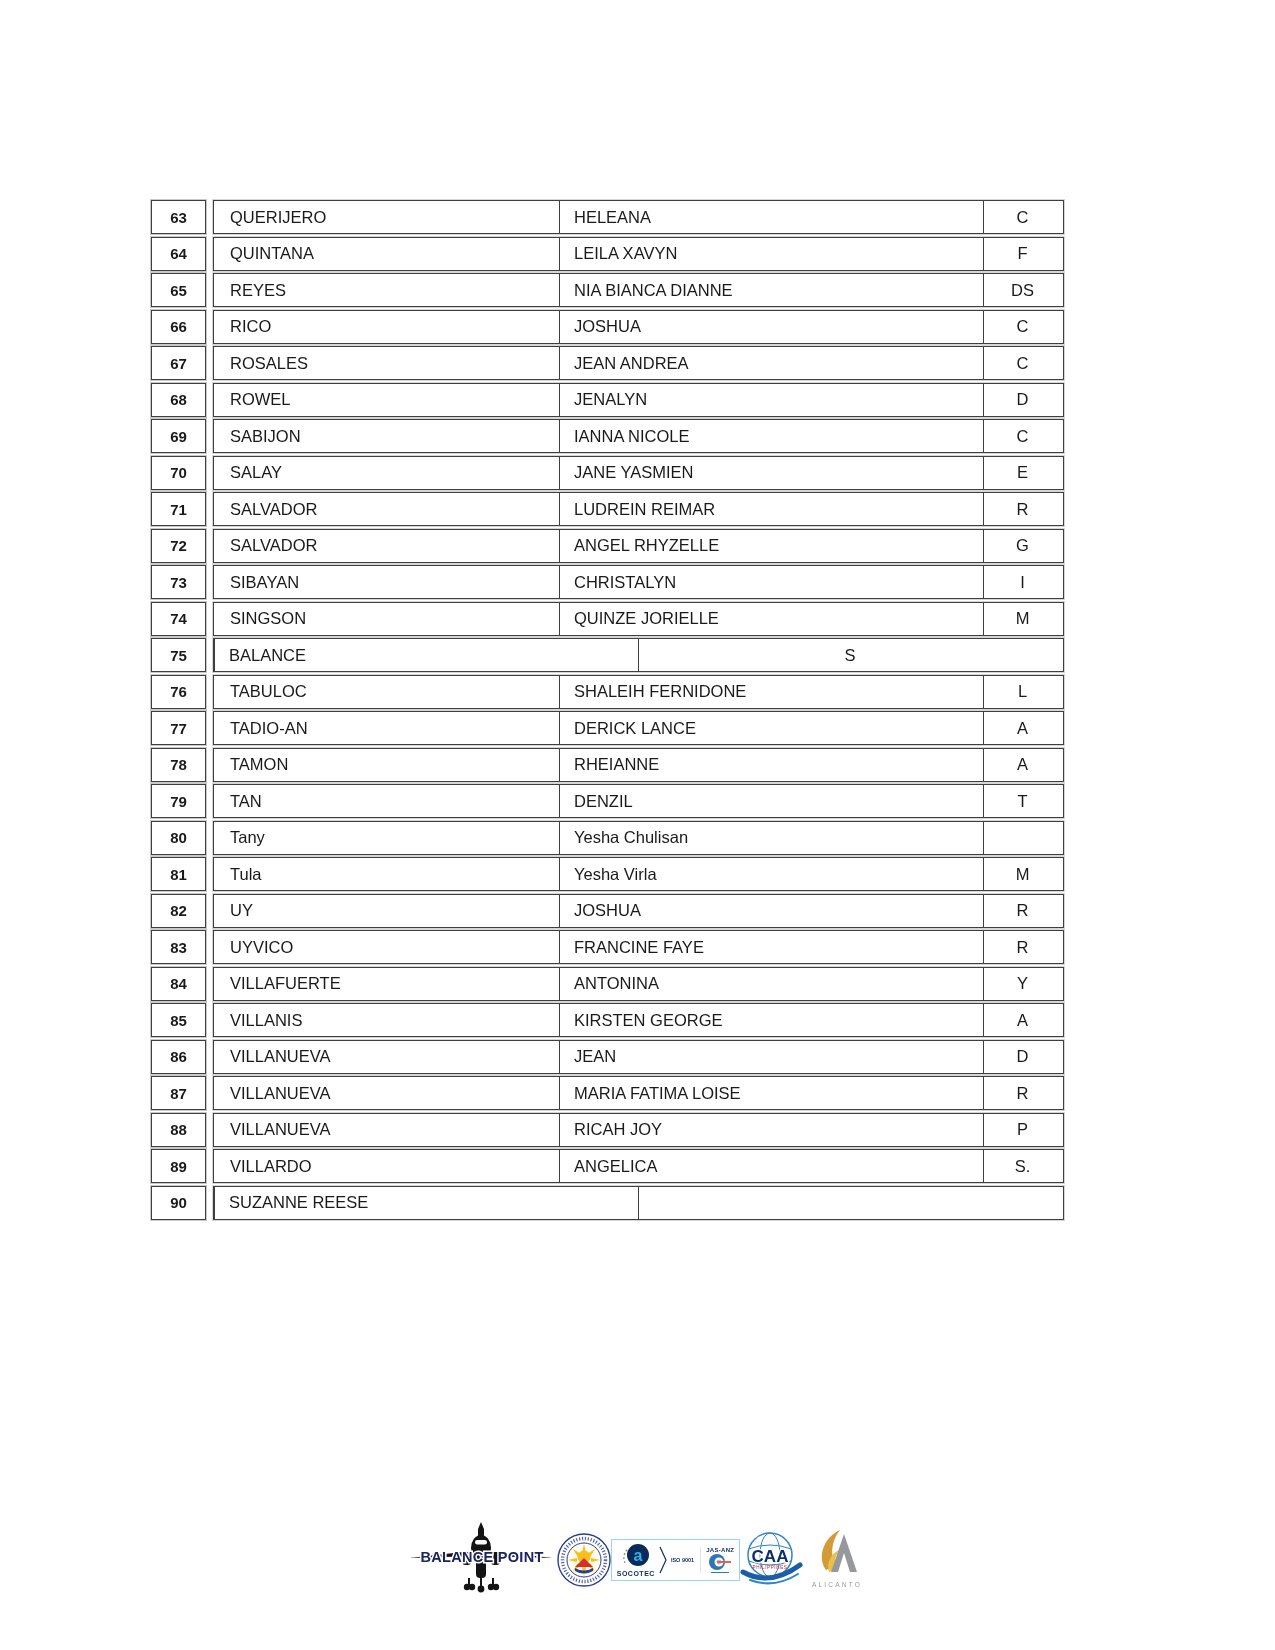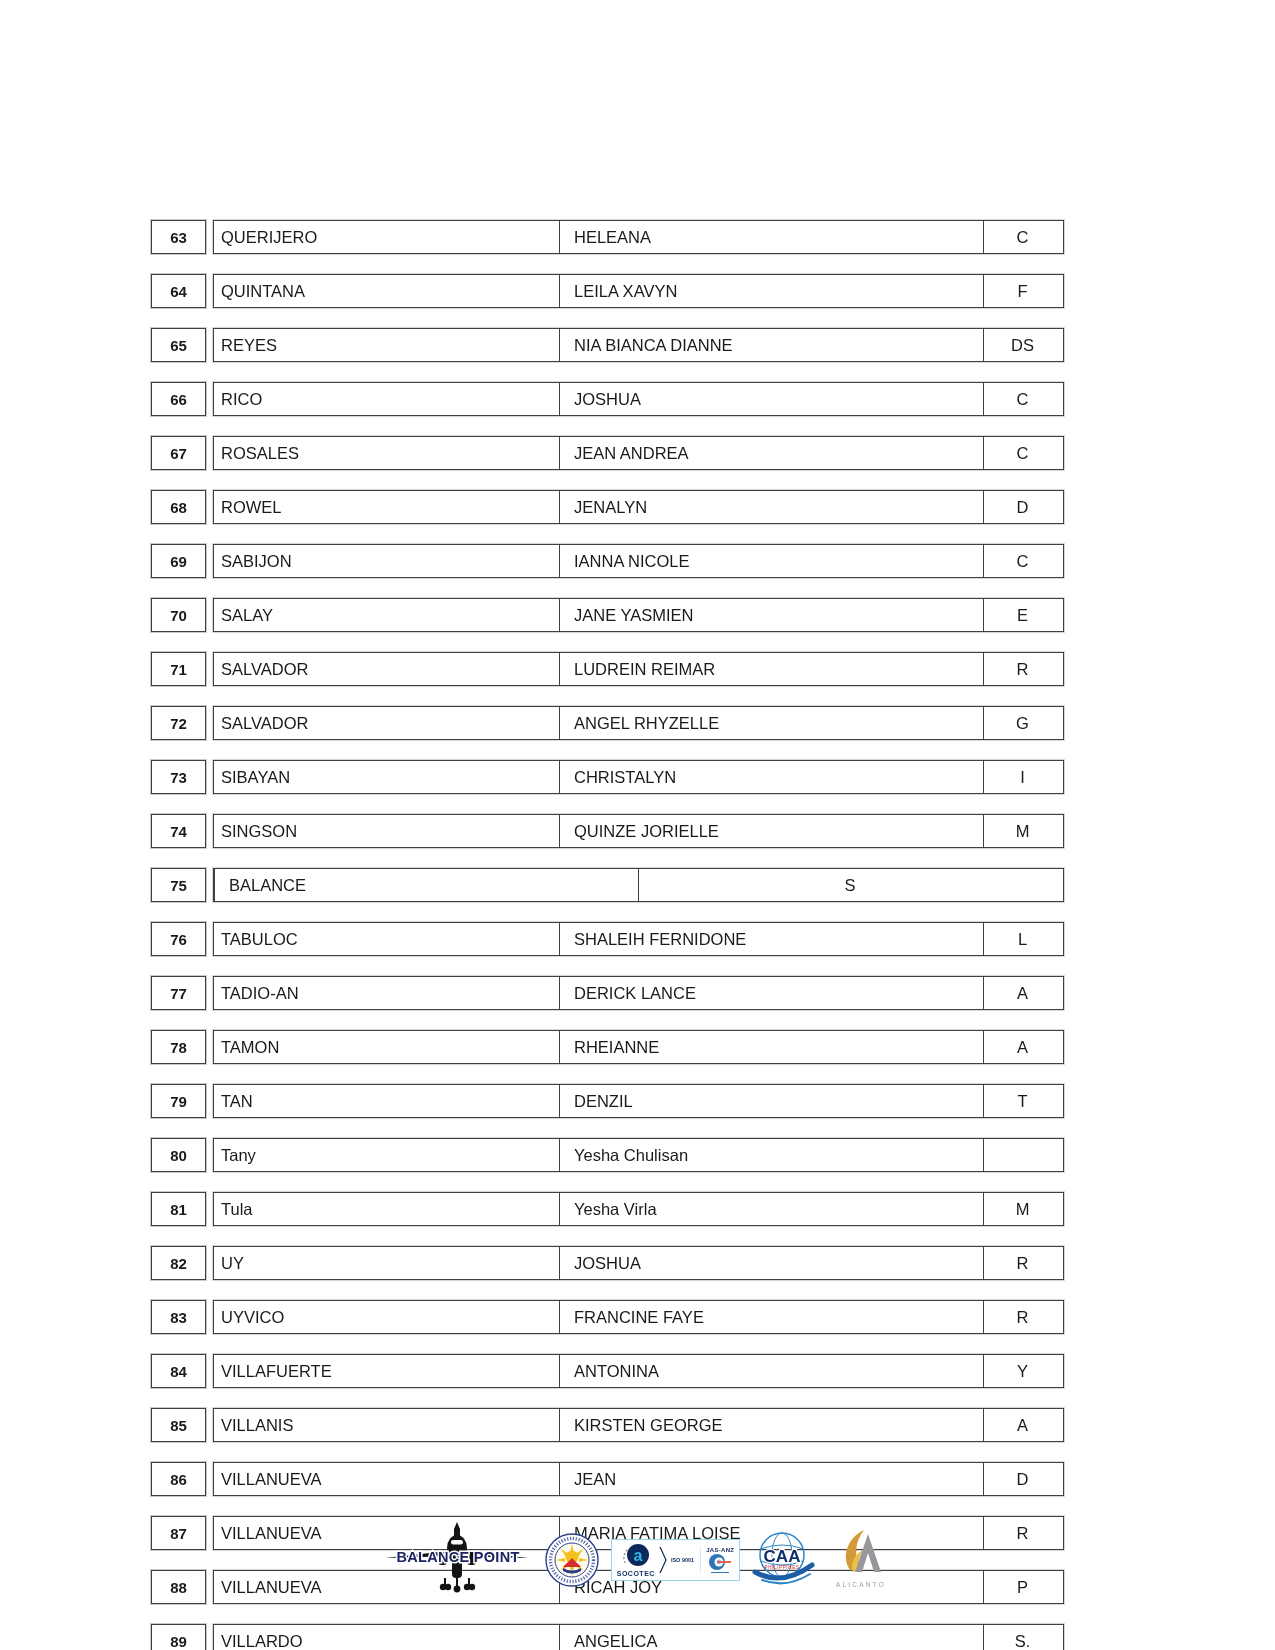--- a/index.html
+++ b/index.html
@@ -4,40 +4,40 @@
 <style>
   html,body { margin:0; padding:0; background:#ffffff; }
   body {
     width:1275px; height:1650px; position:relative; overflow:hidden;
     font-family:"Liberation Sans", sans-serif; color:#1a1a1a;
   }
   * { box-sizing:border-box; }
 
   
   .roster { position:absolute; left:151px; top:200px; }
-  .row { display:flex; height:34px; margin-bottom:2.5px;margin-top:20px; }
+  .row { display:flex; height:34px; margin-bottom:2.5px; }
   .num-box {
     width:55px; height:34px; margin-right:7px;
     border:1.5px solid #3f3f3f; outline:1px solid #c9c9c9;
     display:flex; align-items:center; justify-content:center;
     font-weight:bold; font-size:15px;
   }
   .main-cells {
     display:flex; width:851px; height:34px;
     border:1.5px solid #3f3f3f; outline:1px solid #d6d6d6;
   }
   .cell { display:flex; align-items:center; font-size:16.5px; white-space:nowrap; overflow:hidden; }
-  .cell.surname { width:345px; padding-left:7px; }
+  .cell.surname { width:345px; padding-left:16px; }
   .cell.given   { width:424px; padding-left:14px; border-left:1.5px solid #3f3f3f; }
   .cell.mi      { flex:1; justify-content:center; border-left:1.5px solid #3f3f3f; padding-right:2px; }
 
   
   .footer {
     position:absolute; left:0; right:0; top:1520px;
-    display:flex; justify-content:center; align-items:center; gap:12px;
+    display:flex; justify-content:center; align-items:center; gap:0;
   }
   .logo { display:flex; flex-direction:column; align-items:center; }
 
   .socotec-box {
     height:42px; background:#fff; border:1px solid #9ad4ef;
     display:flex; align-items:center; padding:2px 5px; gap:4px;
   }
   .soc-left { display:flex; flex-direction:column; align-items:center; }
   .soc-name { font-size:7px; font-weight:bold; color:#0b2a5b; letter-spacing:0.5px; margin-top:1px; }
   .soc-iso { font-size:5.5px; font-weight:bold; color:#0b2a5b; white-space:nowrap; }

